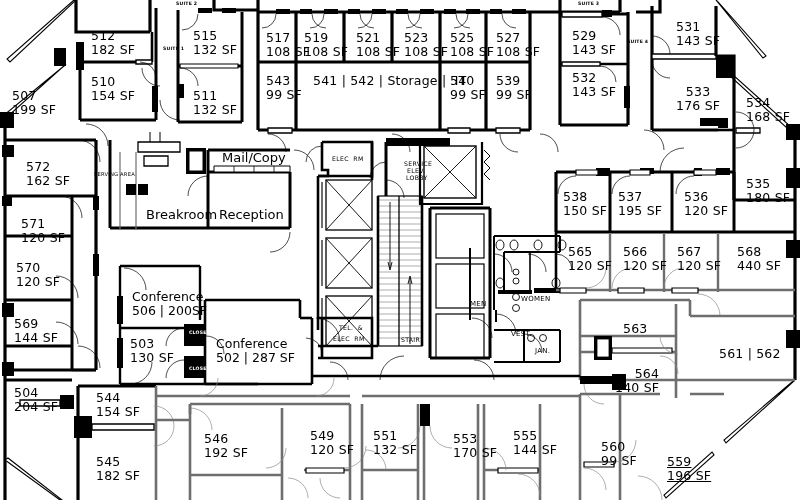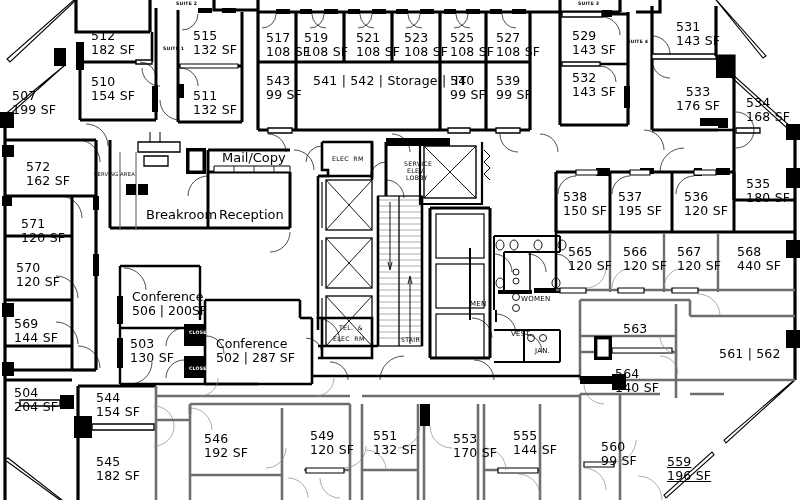--- a/index.html
+++ b/index.html
@@ -499,21 +499,21 @@
       <div class="lbl room" style="left: 684px; top: 190px;"><span class="num">536</span><span class="sf">120 SF</span></div>
       <div class="lbl room" style="left: 21px; top: 217px;"><span class="num">571</span><span class="sf">120 SF</span></div>
       <div class="lbl room" style="left: 568px; top: 245px;"><span class="num">565</span><span class="sf">120 SF</span></div>
       <div class="lbl room" style="left: 623px; top: 245px;"><span class="num">566</span><span class="sf">120 SF</span></div>
       <div class="lbl room" style="left: 677px; top: 245px;"><span class="num">567</span><span class="sf">120 SF</span></div>
       <div class="lbl room" style="left: 737px; top: 245px;"><span class="num">568</span><span class="sf">440 SF</span></div>
       <div class="lbl room" style="left: 16px; top: 261px;"><span class="num">570</span><span class="sf">120 SF</span></div>
       <div class="lbl room" style="left: 14px; top: 317px;"><span class="num">569</span><span class="sf">144 SF</span></div>
       <div class="lbl room" style="left: 130px; top: 337px;"><span class="num">503</span><span class="sf">130 SF</span></div>
       <div class="lbl room" style="left: 623px; top: 322px;"><span class="num">563</span></div>
-      <div class="lbl room" style="left: 615px; top: 367px;"><span class="num">564</span><span class="sf">140 SF</span></div>
+      <div class="lbl room" style="left: 615px; top: 367px; text-align: right;"><span class="num">564</span><span class="sf">140 SF</span></div>
       <div class="lbl room" style="left: 14px; top: 386px;"><span class="num">504</span><span class="sf">204 SF</span></div>
       <div class="lbl room" style="left: 96px; top: 391px;"><span class="num">544</span><span class="sf">154 SF</span></div>
       <div class="lbl room" style="left: 204px; top: 432px;"><span class="num">546</span><span class="sf">192 SF</span></div>
       <div class="lbl room" style="left: 310px; top: 429px;"><span class="num">549</span><span class="sf">120 SF</span></div>
       <div class="lbl room" style="left: 373px; top: 429px;"><span class="num">551</span><span class="sf">132 SF</span></div>
       <div class="lbl room" style="left: 453px; top: 432px;"><span class="num">553</span><span class="sf">170 SF</span></div>
       <div class="lbl room" style="left: 513px; top: 429px;"><span class="num">555</span><span class="sf">144 SF</span></div>
       <div class="lbl room" style="left: 601px; top: 440px;"><span class="num">560</span><span class="sf">99 SF</span></div>
       <div class="lbl room" style="left: 96px; top: 455px;"><span class="num">545</span><span class="sf">182 SF</span></div>
       <div class="lbl room" style="left: 667px; top: 455px; text-decoration: underline;"><span class="num">559</span><span class="sf">196 SF</span></div>

